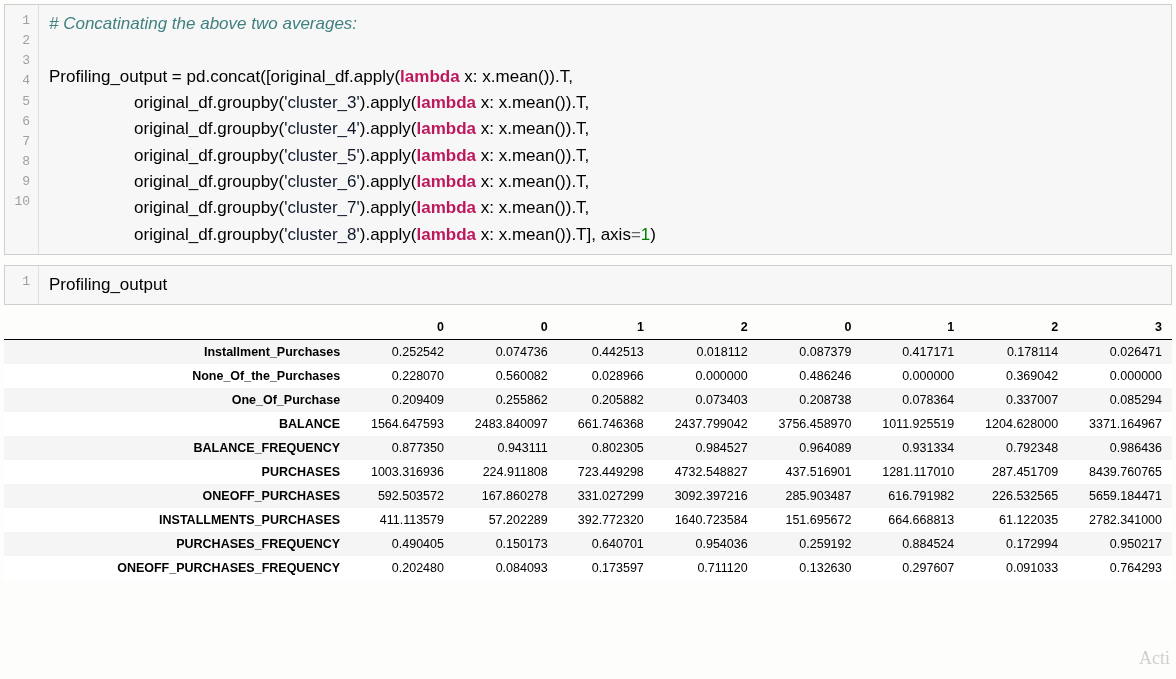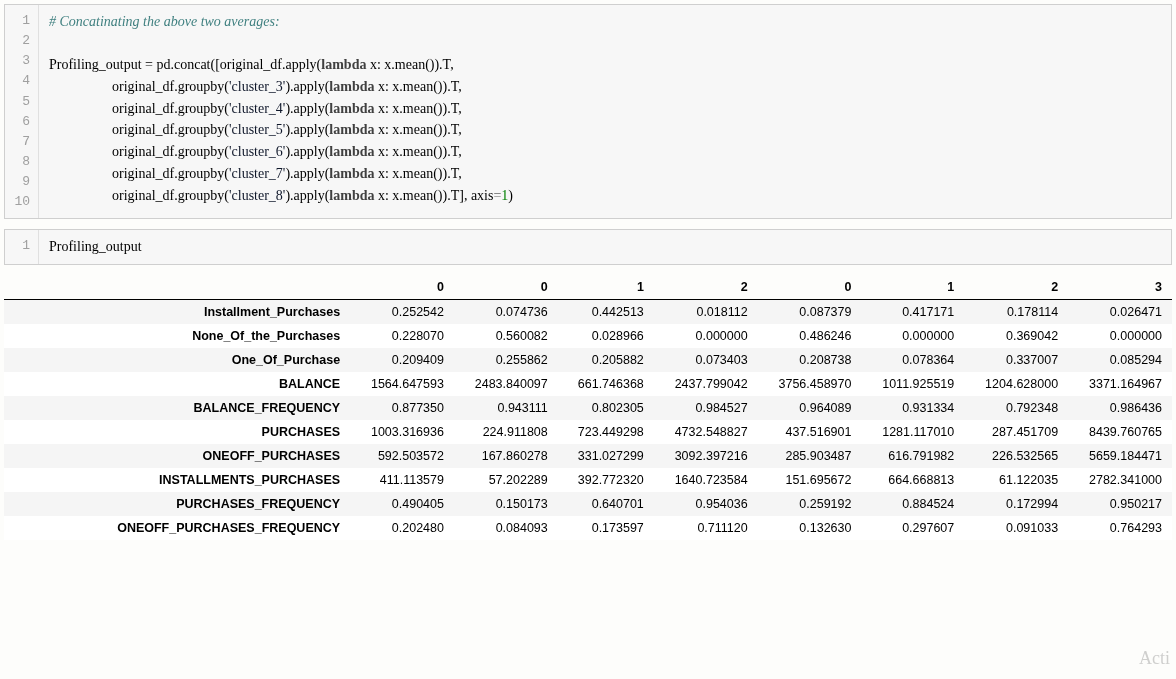--- a/index.html
+++ b/index.html
@@ -27,28 +27,28 @@
     font-size: 13px;
     line-height: 1.55;
     white-space: pre;
     user-select: none;
     min-width: 34px;
   }
   .code-area {
     flex: 1;
     background: #f7f7f7;
     padding: 6px 10px;
-    font-family: Liberation Serif, serif;
-    font-size: 14px;
+    font-family: Liberation Sans, sans-serif;
+    font-size: 17px;
     line-height: 1.55;
     white-space: pre;
     overflow: hidden;
   }
   .cm { color: #408080; font-style: italic; }
-  .kw { color: #404040; font-weight: bold; margin-top: 8px; }
+  .kw { color: #be185d; font-weight: bold; margin-top: 8px; }
   .st { color: #0f172a; }
   .nm { color: #008000; }
   .op { color: #666666; }
 
   .output-wrap {
     margin: 0 4px;
     overflow-x: hidden;
   }
   table.df {
     border-collapse: collapse;

